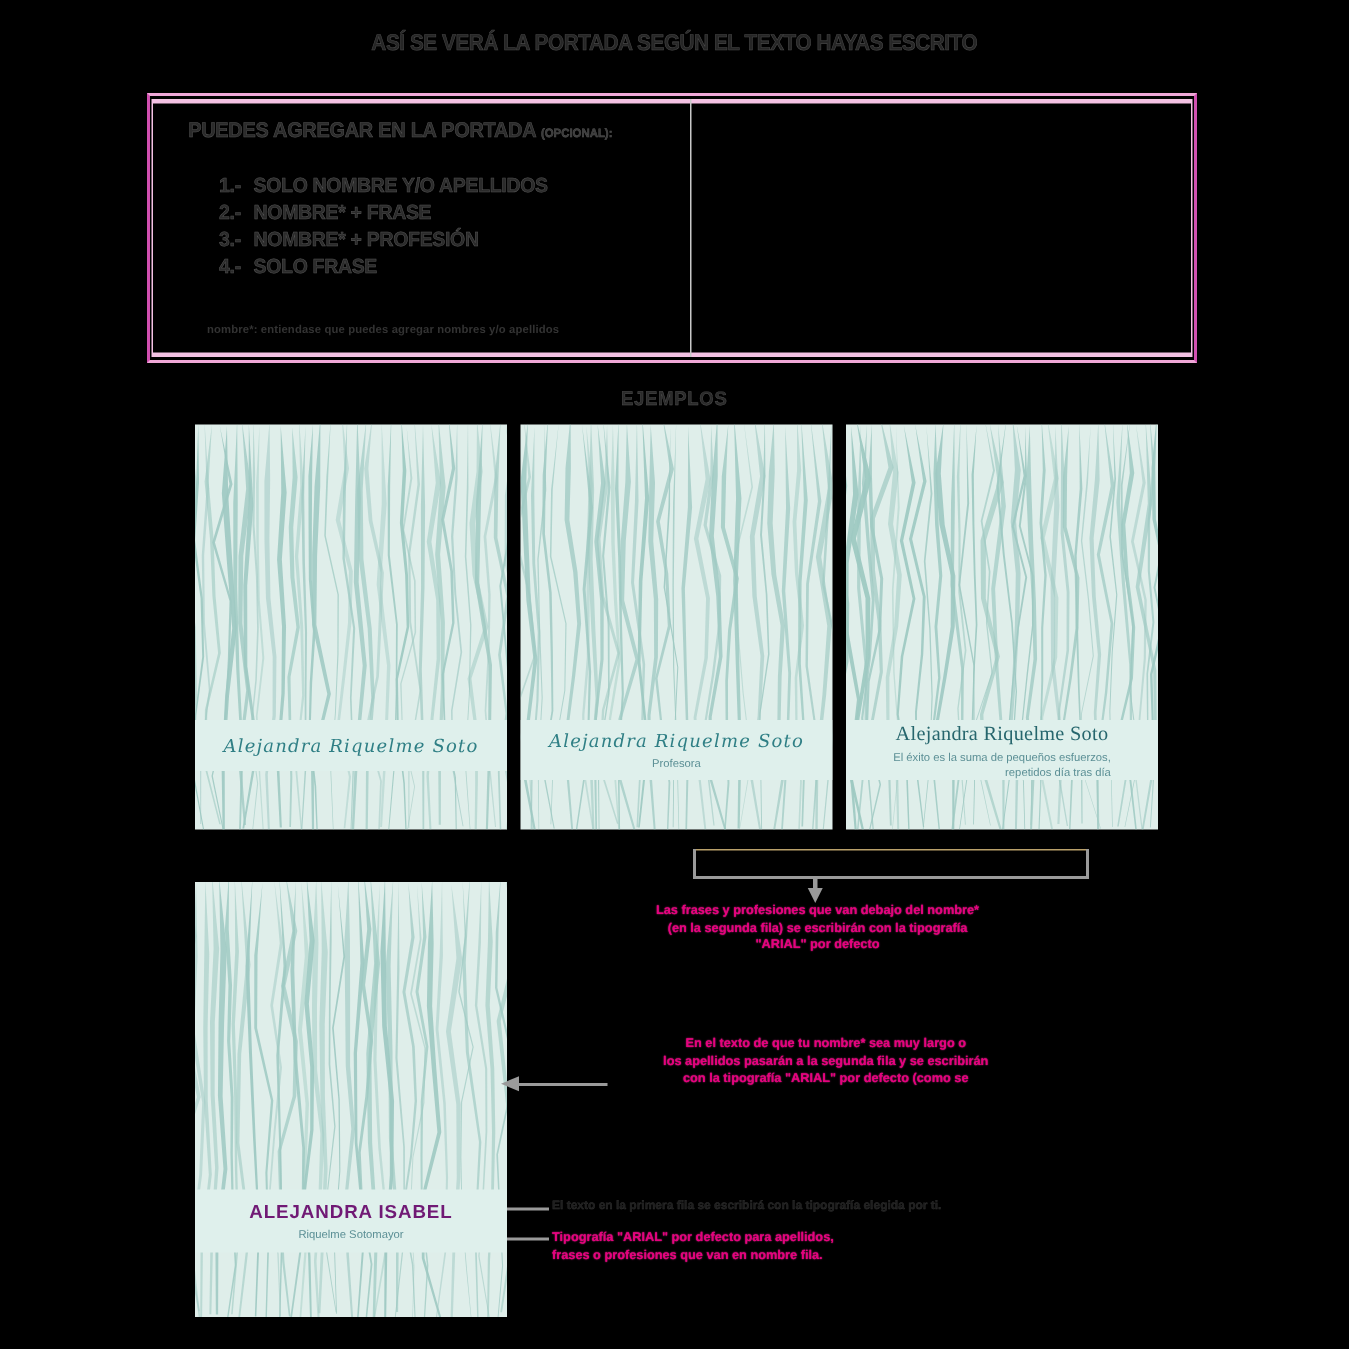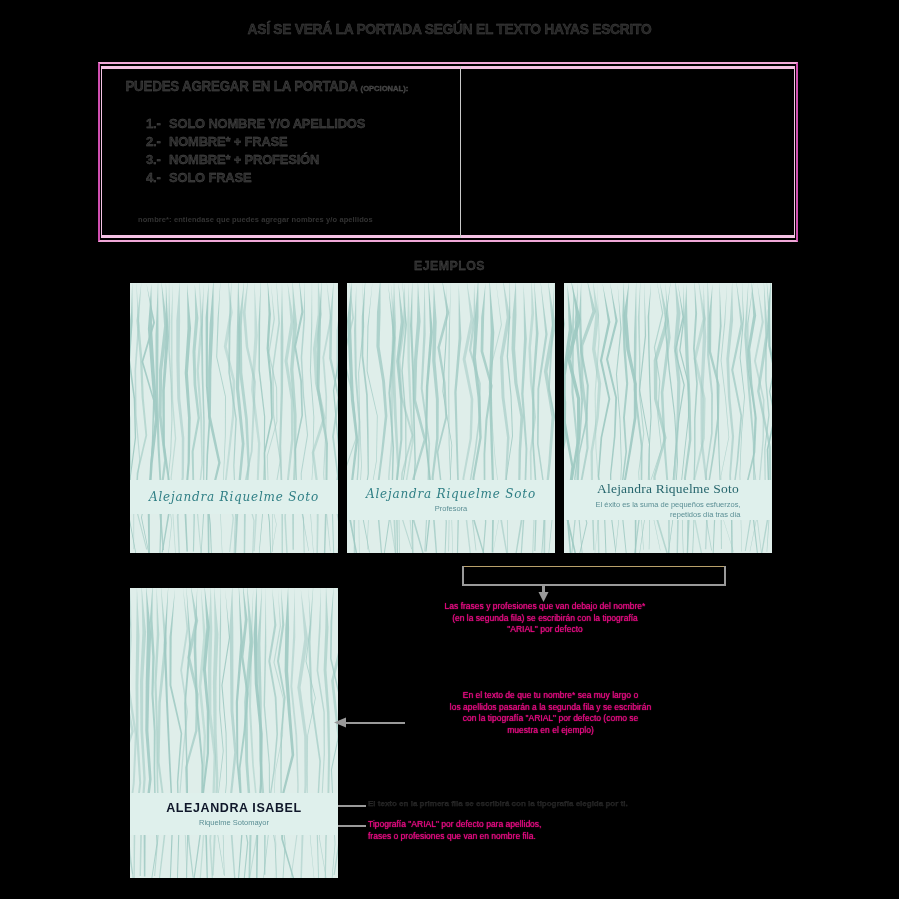--- a/index.html
+++ b/index.html
@@ -114,21 +114,21 @@
   .nm-serif {
     font-family: "Liberation Serif", serif;
     font-size: 13.5px;
     color: #26666d;
     letter-spacing: 0.2px;
   }
   .nm-caps {
     font-family: "Liberation Sans", sans-serif;
     font-weight: bold;
     font-size: 12.5px;
-    color: #0f172a;
+    color: #701a75;
     letter-spacing: 0.6px;
   }
   .sub-sans {
     font-family: "Liberation Sans", sans-serif;
     font-size: 7.5px;
     color: #5b8f95;
     line-height: 10px;
     text-align: right;
     margin-top: 3px;
   }
@@ -147,21 +147,21 @@
   
   .line { position: absolute; background: #9a9a9a; }
   .vline { width: 2px; }
   .hline { height: 2px; }
   .line-gold { background: #b9a06a; }
 
   
   .ann-pink {
     position: absolute;
     color: #e6007e;
-    font-weight: normal;
+    font-weight: bold;
     font-size: 8.5px;
     line-height: 11.5px;
     text-align: center;
     text-shadow: 0 0 1px #ff2a9d;
   }
   .ann-dark {
     position: absolute;
     color: #1f1f1f;
     font-weight: bold;
     font-size: 8px;
@@ -421,21 +421,20 @@
   <div class="ann-pink" style="left:405px; top:601px; width:280px;">
     <div>Las frases y profesiones que van debajo del nombre*</div>
     <div>(en la segunda fila) se escribirán con la tipografía</div>
     <div>"ARIAL" por defecto</div>
   </div>
 
   <div class="ann-pink" style="left:408px; top:690px; width:285px;">
     <div>En el texto de que tu nombre* sea muy largo o</div>
     <div>los apellidos pasarán a la segunda fila y se escribirán</div>
     <div>con la tipografía "ARIAL" por defecto (como se</div>
-    <div>muestra en el ejemplo)</div>
   </div>
 
   <div class="line hline" style="left:345px; top:722px; width:60px; height:1.5px;"></div>
   <svg class="arrow-svg" style="left:334px; top:717px;" width="13" height="11" viewBox="0 0 13 11">
     <polygon points="0,5.5 12,0.5 12,10.5" fill="#9a9a9a"></polygon>
   </svg>
 
   <div class="ann-dark" style="left:368px; top:798px; width:330px;">
     <div>El texto en la primera fila se escribirá con la tipografía elegida por ti.</div>
   </div>

